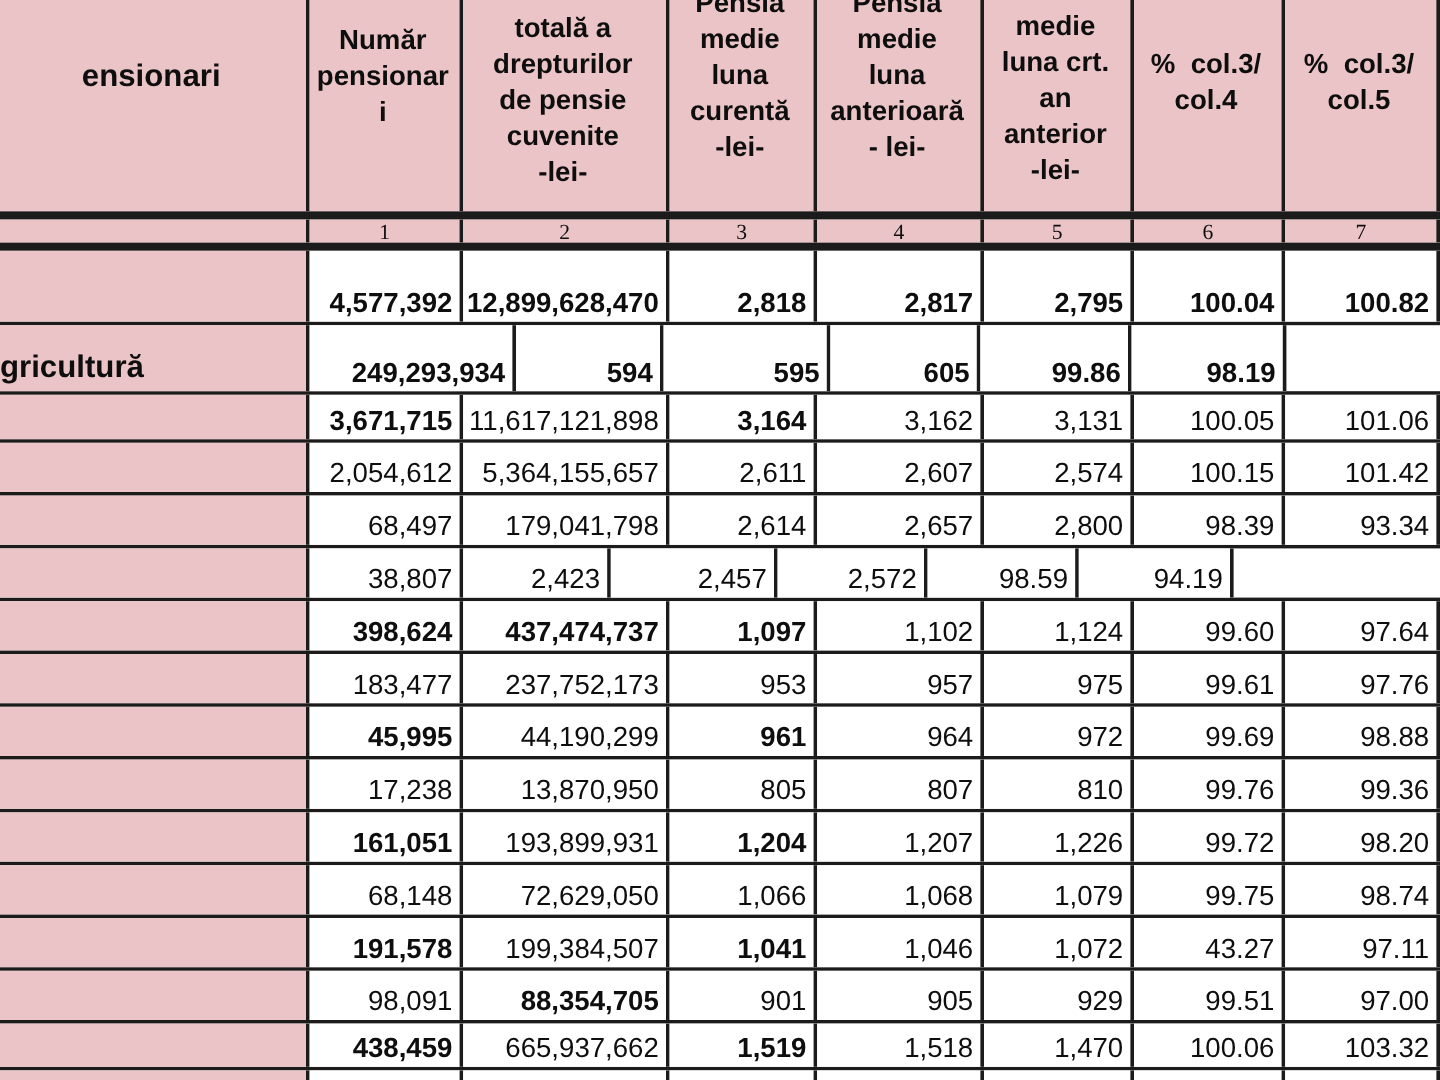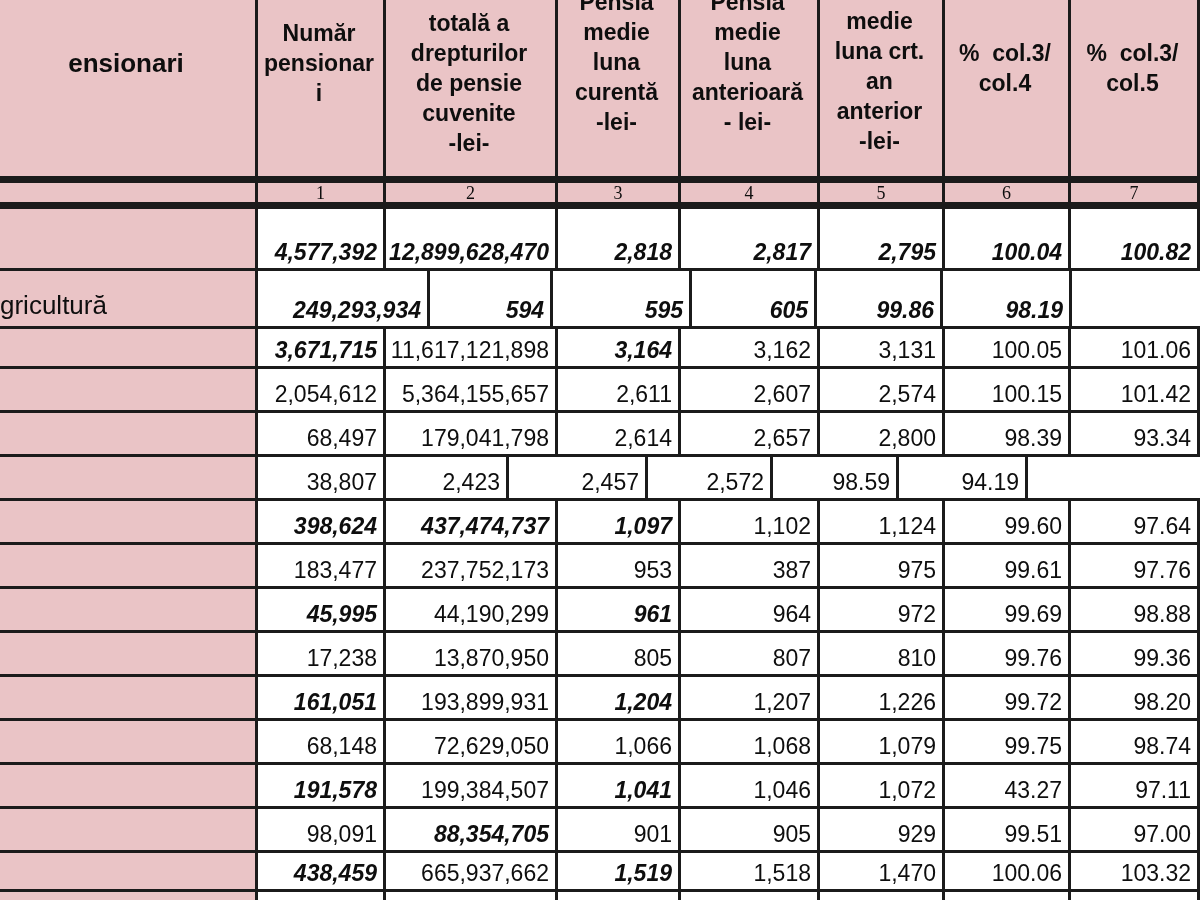--- a/index.html
+++ b/index.html
@@ -34,27 +34,27 @@
   .ncell{
     background:var(--pink);display:flex;align-items:center;justify-content:center;
     font-family:"Liberation Serif",serif;font-size:18px;line-height:1;
   }
   
   .trow{border-bottom:3px solid var(--ln);}
   .r1{height:62px}.r2{height:58px}.r3{height:40px}.rn{height:44px}
   .rlast{height:39px}.rsliver{height:8px;border-bottom:none;}
   .label-cell{
     background:var(--pink);display:flex;align-items:flex-end;
-    font-weight:normal;font-size:26px;padding:0 0 5px 0;overflow:hidden;
+    font-weight:bold;font-size:26px;padding:0 0 5px 0;overflow:hidden;
   }
   .data-cell{
     background:#fff;display:flex;align-items:flex-end;justify-content:flex-end;
     font-size:23px;line-height:1.05;padding:0 6px 4px 0;overflow:hidden;
   }
-  .b{font-weight:bold;font-style:italic;}
+  .b{font-weight:bold;}
 </style>
 </head>
 <body>
 
 <div class="page">
   <div class="table">
 
     <div class="row hrow">
       <div class="cell hcell c0">
         <span class="htext ht0">ensionari</span>
@@ -184,21 +184,21 @@
           <div class="cell data-cell c4">1,102</div>
           <div class="cell data-cell c5">1,124</div>
           <div class="cell data-cell c6">99.60</div>
           <div class="cell data-cell c7">97.64</div>
         </div>
         <div class="row trow rn">
           <div class="cell label-cell c0"></div>
           <div class="cell data-cell c1">183,477</div>
           <div class="cell data-cell c2">237,752,173</div>
           <div class="cell data-cell c3">953</div>
-          <div class="cell data-cell c4">387</div>
+          <div class="cell data-cell c4">957</div>
           <div class="cell data-cell c5">975</div>
           <div class="cell data-cell c6">99.61</div>
           <div class="cell data-cell c7">97.76</div>
         </div>
         <div class="row trow rn">
           <div class="cell label-cell c0"></div>
           <div class="cell data-cell c1 b">45,995</div>
           <div class="cell data-cell c2">44,190,299</div>
           <div class="cell data-cell c3 b">961</div>
           <div class="cell data-cell c4">964</div>

